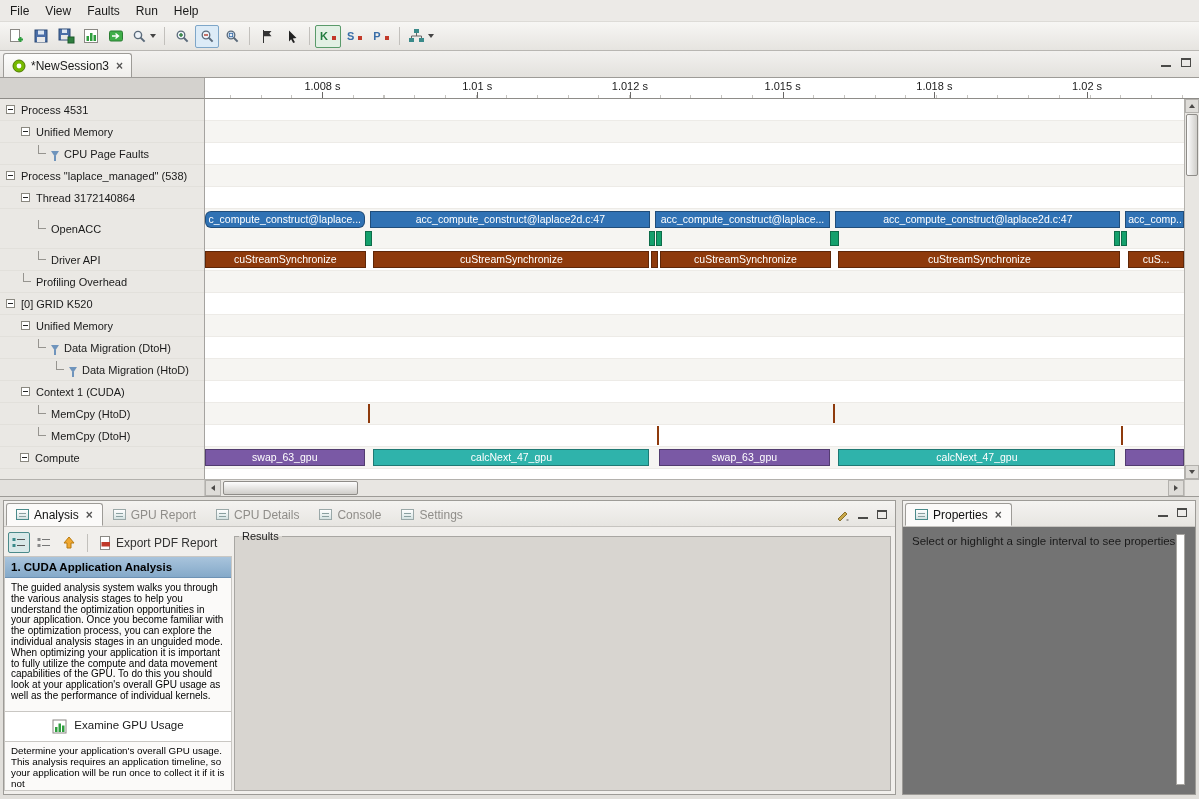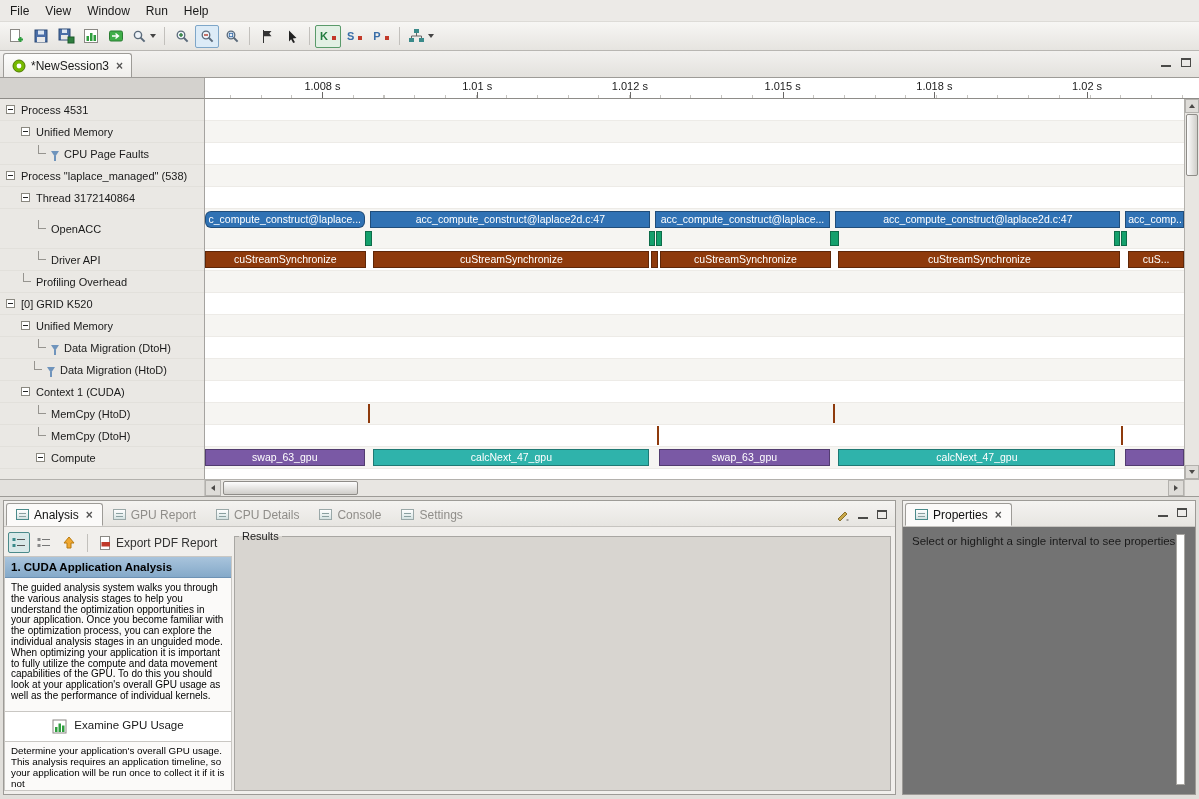--- a/index.html
+++ b/index.html
@@ -103,21 +103,21 @@
   .props-box{flex:1;background:#fff;border:1px solid #a8a6a2;margin:0 1px 2px 1px}
 </style>
 </head>
 <body>
 
 <div class="app">
 
   <div class="menubar">
       <span class="menu-item">File</span>
       <span class="menu-item">View</span>
-      <span class="menu-item">Window</span>
+      <span class="menu-item">Faults</span>
       <span class="menu-item">Run</span>
       <span class="menu-item">Help</span>
     </div>
 
   <div class="toolbar">
     <div class="tbtn">
       <svg width="16" height="16">
           <rect x="2.5" y="1.5" width="9" height="12" fill="#fff" stroke="#8a8884"></rect>
           <path d="M10 11.5 h5 M12.5 9 v5" stroke="#2e9e3e" stroke-width="2" fill="none"></path>
         </svg>
@@ -299,38 +299,38 @@
           </div>
           <div class="tree-row" style="height: 22px; padding-left: 21px;">
             <span class="expander"></span>
             <span class="tree-label">Unified Memory</span>
           </div>
           <div class="tree-row" style="height: 22px; padding-left: 36px;">
             <span class="elbow"></span>
             <span class="funnel"></span>
             <span class="tree-label">Data Migration (DtoH)</span>
           </div>
-          <div class="tree-row" style="height: 22px; padding-left: 32px;">
+          <div class="tree-row" style="height: 22px; padding-left: 54px;">
             <span class="elbow"></span>
             <span class="funnel"></span>
             <span class="tree-label">Data Migration (HtoD)</span>
           </div>
           <div class="tree-row" style="height: 22px; padding-left: 21px;">
             <span class="expander"></span>
             <span class="tree-label">Context 1 (CUDA)</span>
           </div>
           <div class="tree-row" style="height: 22px; padding-left: 36px;">
             <span class="elbow"></span>
             <span class="tree-label">MemCpy (HtoD)</span>
           </div>
           <div class="tree-row" style="height: 22px; padding-left: 36px;">
             <span class="elbow"></span>
             <span class="tree-label">MemCpy (DtoH)</span>
           </div>
-          <div class="tree-row" style="height: 22px; padding-left: 36px;">
+          <div class="tree-row" style="height: 22px; padding-left: 20px;">
             <span class="expander"></span>
             <span class="tree-label">Compute</span>
           </div>
         </div>
       <div class="chart">
           <div class="c-row" style="height: 22px;"></div>
           <div class="c-row shade" style="height: 22px;"></div>
           <div class="c-row" style="height: 22px;"></div>
           <div class="c-row shade" style="height: 22px;"></div>
           <div class="c-row" style="height: 22px;"></div>

